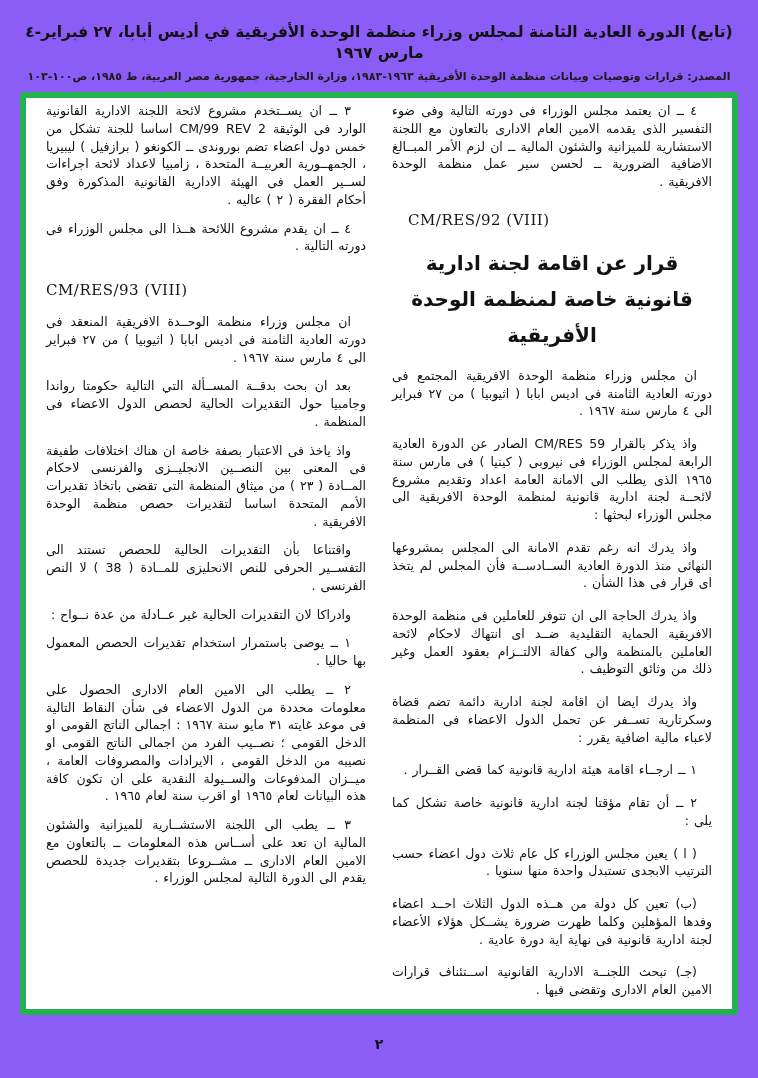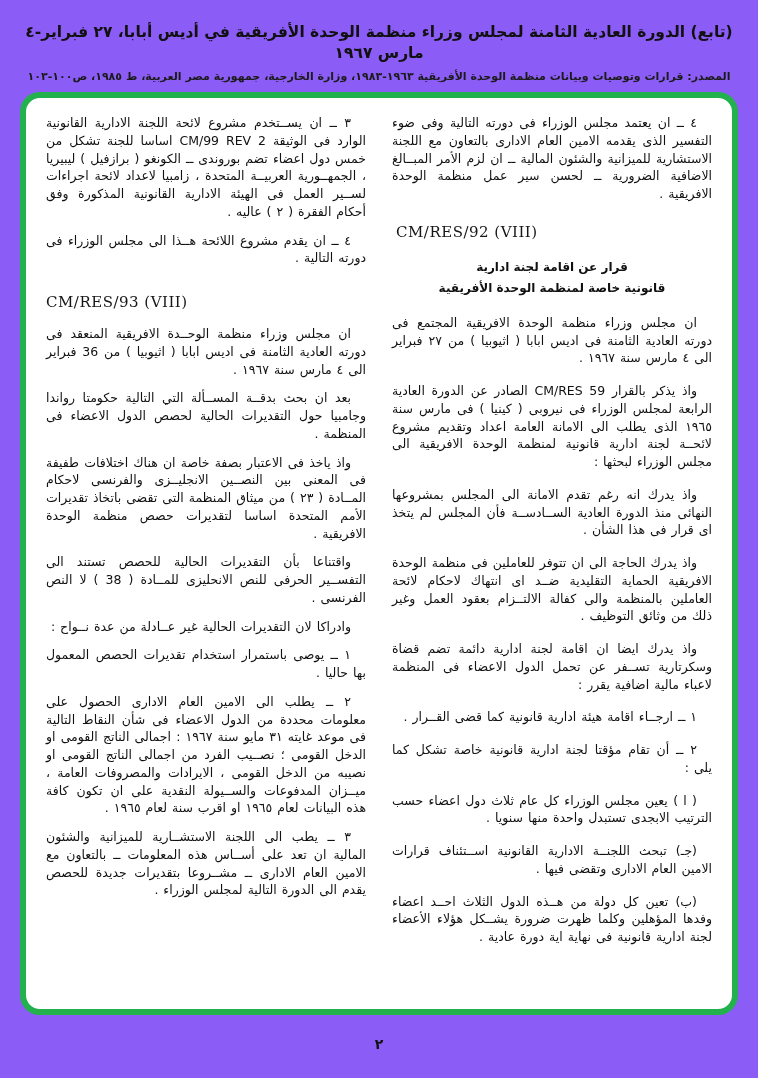--- a/index.html
+++ b/index.html
@@ -15,42 +15,42 @@
   .doc-title{
     font-weight:bold;font-size:15.5px;line-height:1.35;direction:rtl;
   }
   .doc-source{
     font-weight:bold;font-size:11px;margin-top:6px;direction:rtl;color:#1b1b1b;
   }
   .content-box{
     position:absolute;left:20px;top:92px;width:718px;height:923px;
     box-sizing:border-box;
     border:6px solid #22b14c;
-    border-radius:20px;
-    padding:16px 20px 10px 20px;
+    border-radius:4px;
+    padding:4px 20px 10px 20px;
     background:#fff;
   }
   .cols{display:flex;gap:26px;height:100%;}
   .col{flex:1;direction:rtl;min-width:0;}
   .body{
     direction:rtl;text-align:justify;text-indent:15px;
     font-size:12.5px;line-height:1.42;margin:0 0 11px 0;
     word-spacing:1px;
   }
   .col-right .body{margin-bottom:15px;}
   .code{
     direction:ltr;text-align:left;
     font-family:"DejaVu Serif", serif;
     font-size:15px;letter-spacing:0.5px;
-    margin:20px 0 16px 4px;color:#161616;
+    margin:20px 0 16px 16px;color:#161616;
   }
   .col-left .code{margin:26px 0 14px 0;}
   .res-title{
     direction:rtl;text-align:center;font-weight:bold;
-    font-size:12px;line-height:1.8;margin:0 0 14px 0;
+    font-size:20px;line-height:1.8;margin:0 0 14px 0;
   }
   .page-number{
     position:absolute;left:0;right:0;bottom:26px;
     text-align:center;font-size:14px;font-weight:bold;direction:rtl;
   }
 </style>
 </head>
 <body>
 
 <div class="page">
@@ -60,21 +60,21 @@
     <div class="doc-source">المصدر: قرارات وتوصيات وبيانات منظمة الوحدة الأفريقية ١٩٦٣-١٩٨٣، وزارة الخارجية، جمهورية مصر العربية، ط ١٩٨٥، ص١٠٠-١٠٣</div>
   </header>
 
   <div class="content-box">
     <div class="cols">
 
       <section class="col col-left">
         <p class="body">٣ ــ ان يســتخدم مشروع لائحة اللجنة الادارية القانونية الوارد فى الوثيقة CM/99 REV 2 اساسا للجنة تشكل من خمس دول اعضاء تضم بوروندى ــ الكونغو ( برازفيل ) ليبيريا ، الجمهــورية العربيــة المتحدة ، زامبيا لاعداد لائحة اجراءات لســير العمل فى الهيئة الادارية القانونية المذكورة وفق أحكام الفقرة ( ٢ ) عاليه .</p>
         <p class="body">٤ ــ ان يقدم مشروع اللائحة هــذا الى مجلس الوزراء فى دورته التالية .</p>
         <div class="code">CM/RES/93 (VIII)</div>
-        <p class="body">ان مجلس وزراء منظمة الوحــدة الافريقية المنعقد فى دورته العادية الثامنة فى اديس ابابا ( اثيوبيا ) من 36 فبراير الى ٤ مارس سنة ١٩٦٧ .</p>
+        <p class="body">ان مجلس وزراء منظمة الوحــدة الافريقية المنعقد فى دورته العادية الثامنة فى اديس ابابا ( اثيوبيا ) من ٢٧ فبراير الى ٤ مارس سنة ١٩٦٧ .</p>
         <p class="body">بعد ان بحث بدقــة المســألة التي التالية حكومتا رواندا وجامبيا حول التقديرات الحالية لحصص الدول الاعضاء فى المنظمة .</p>
         <p class="body">واذ ياخذ فى الاعتبار بصفة خاصة ان هناك اختلافات طفيفة فى المعنى بين النصــين الانجليــزى والفرنسى لاحكام المــادة ( ٢٣ ) من ميثاق المنظمة التى تقضى باتخاذ تقديرات الأمم المتحدة اساسا لتقديرات حصص منظمة الوحدة الافريقية .</p>
         <p class="body">واقتناعا بأن التقديرات الحالية للحصص تستند الى التفســير الحرفى للنص الانحليزى للمــادة ( 38 ) لا النص الفرنسى .</p>
         <p class="body">وادراكا لان التقديرات الحالية غير عــادلة من عدة نــواح :</p>
         <p class="body">١ ــ يوصى باستمرار استخدام تقديرات الحصص المعمول بها حاليا .</p>
         <p class="body">٢ ــ يطلب الى الامين العام الادارى الحصول على معلومات محددة من الدول الاعضاء فى شأن النقاط التالية فى موعد غايته ٣١ مايو سنة ١٩٦٧ : اجمالى الناتج القومى او الدخل القومى ؛ نصــيب الفرد من اجمالى الناتج القومى او نصيبه من الدخل القومى ، الايرادات والمصروفات العامة ، ميــزان المدفوعات والســيولة النقدية على ان تكون كافة هذه البيانات لعام ١٩٦٥ او اقرب سنة لعام ١٩٦٥ .</p>
         <p class="body">٣ ــ يطب الى اللجنة الاستشــارية للميزانية والشئون المالية ان تعد على أســاس هذه المعلومات ــ بالتعاون مع الامين العام الادارى ــ مشــروعا بتقديرات جديدة للحصص يقدم الى الدورة التالية لمجلس الوزراء .</p>
       </section>
 
       <section class="col col-right">
@@ -85,22 +85,22 @@
           <span>قانونية خاصة لمنظمة الوحدة الأفريقية</span>
         </h3>
         <p class="body">ان مجلس وزراء منظمة الوحدة الافريقية المجتمع فى دورته العادية الثامنة فى اديس ابابا ( اثيوبيا ) من ٢٧ فبراير الى ٤ مارس سنة ١٩٦٧ .</p>
         <p class="body">واذ يذكر بالقرار CM/RES 59 الصادر عن الدورة العادية الرابعة لمجلس الوزراء فى نيروبى ( كينيا ) فى مارس سنة ١٩٦٥ الذى يطلب الى الامانة العامة اعداد وتقديم مشروع لائحــة لجنة ادارية قانونية لمنظمة الوحدة الافريقية الى مجلس الوزراء لبحثها :</p>
         <p class="body">واذ يدرك انه رغم تقدم الامانة الى المجلس بمشروعها النهائى منذ الدورة العادية الســادســة فأن المجلس لم يتخذ اى قرار فى هذا الشأن .</p>
         <p class="body">واذ يدرك الحاجة الى ان تتوفر للعاملين فى منظمة الوحدة الافريقية الحماية التقليدية ضــد اى انتهاك لاحكام لائحة العاملين بالمنظمة والى كفالة الالتــزام بعقود العمل وغير ذلك من وثائق التوظيف .</p>
         <p class="body">واذ يدرك ايضا ان اقامة لجنة ادارية دائمة تضم قضاة وسكرتارية تســفر عن تحمل الدول الاعضاء فى المنظمة لاعباء مالية اضافية يقرر :</p>
         <p class="body">١ ــ ارجــاء اقامة هيئة ادارية قانونية كما قضى القــرار .</p>
         <p class="body">٢ ــ أن تقام مؤقتا لجنة ادارية قانونية خاصة تشكل كما يلى :</p>
         <p class="body">( ا ) يعين مجلس الوزراء كل عام ثلاث دول اعضاء حسب الترتيب الابجدى تستبدل واحدة منها سنويا .</p>
+        <p class="body">(ب) تعين كل دولة من هــذه الدول الثلاث احــد اعضاء وفدها المؤهلين وكلما ظهرت ضرورة يشــكل هؤلاء الأعضاء لجنة ادارية قانونية فى نهاية اية دورة عادية .</p>
         <p class="body">(جـ) تبحث اللجنــة الادارية القانونية اســتئناف قرارات الامين العام الادارى وتقضى فيها .</p>
-        <p class="body">(ب) تعين كل دولة من هــذه الدول الثلاث احــد اعضاء وفدها المؤهلين وكلما ظهرت ضرورة يشــكل هؤلاء الأعضاء لجنة ادارية قانونية فى نهاية اية دورة عادية .</p>
       </section>
 
     </div>
   </div>
 
   <div class="page-number">٢</div>
 
 </div>
 
 </body></html>

